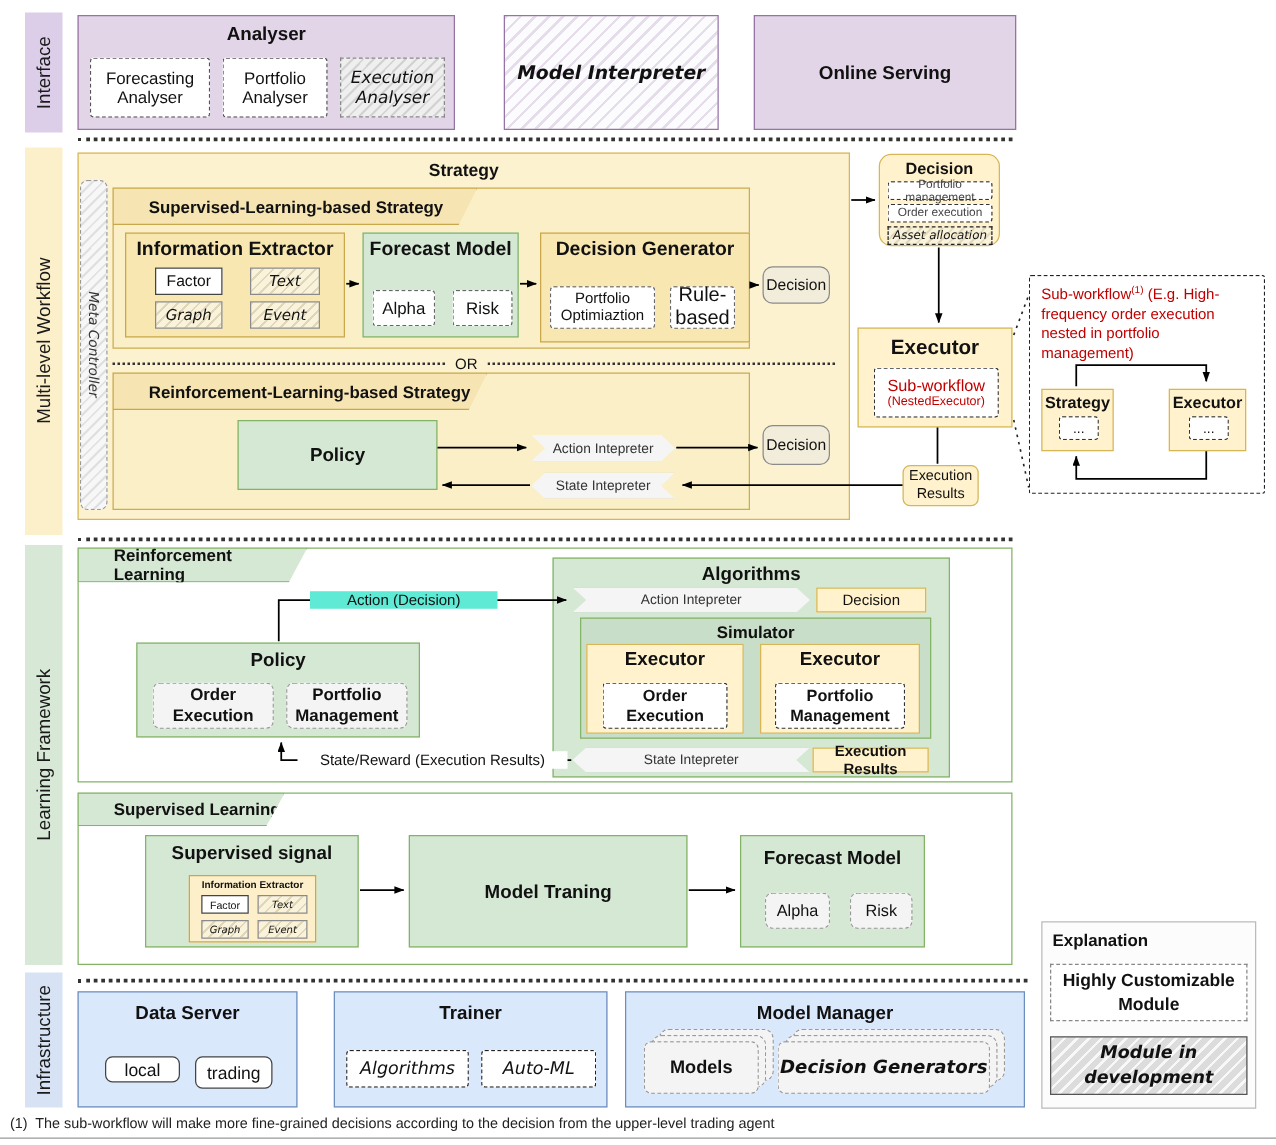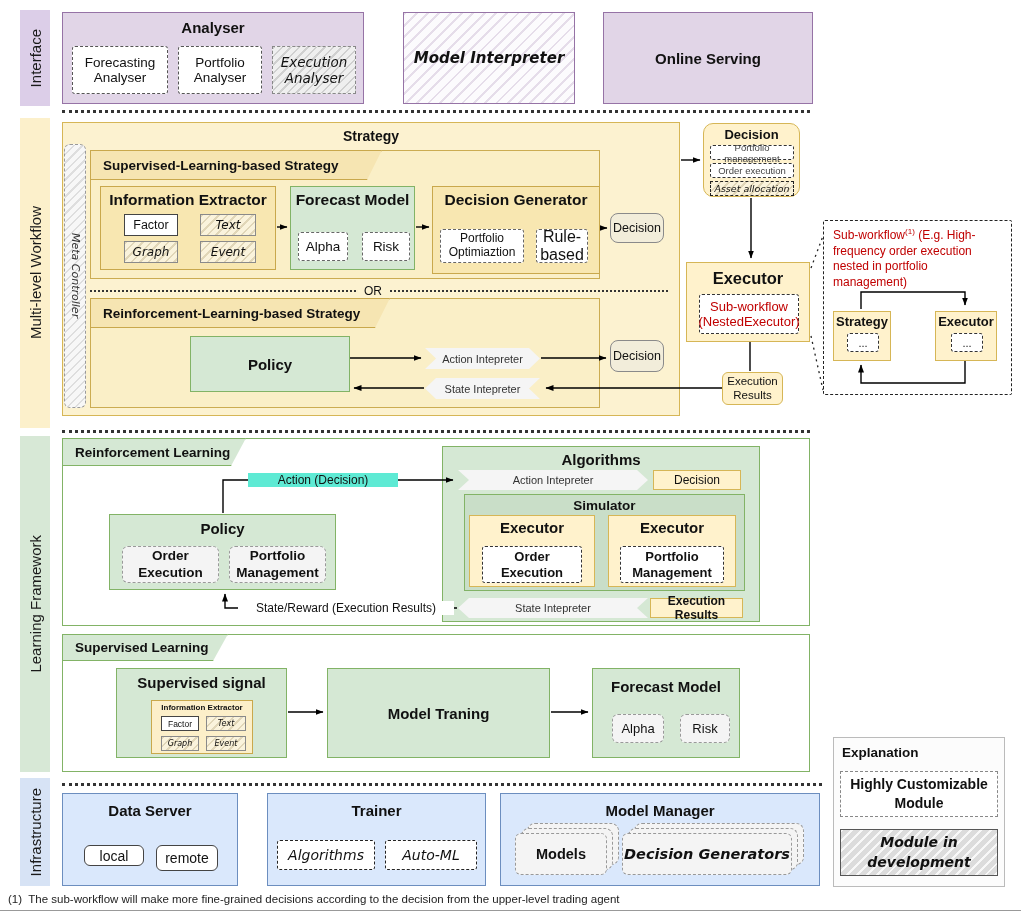--- a/index.html
+++ b/index.html
@@ -23,21 +23,21 @@
   .whitebox{background:#fff;border:1px solid #82B366}
   .wdash{background:#fff;border:1.4px dashed #666;border-radius:3px}
   .gdash{background:#F4F4F4;border:1.4px dashed #999;border-radius:6px}
   .soliditem{background:#fff;border:1.4px solid #444}
   .decsmall{background:#F2EDDA;border:1px solid #8a8a8a;border-radius:8px;font-size:12.5px}
   .hatch-tan{background-color:#FAF3DC;background-image:repeating-linear-gradient(135deg,rgba(160,140,90,.28) 0 1.5px,transparent 1.5px 6px);border:1.4px solid #8a8a8a}
   .hatch-dev{background-color:#EFEFEF;background-image:repeating-linear-gradient(135deg,rgba(0,0,0,.13) 0 1.5px,transparent 1.5px 6px);border:1.4px dashed #888}
   .hatch-purple{background-color:#FCFBFD;background-image:repeating-linear-gradient(135deg,rgba(150,115,166,.22) 0 2px,transparent 2px 8px);border:1.2px solid #9673A6}
   .hatch-gray-solid{background-color:#DCDCDC;background-image:repeating-linear-gradient(135deg,rgba(255,255,255,.8) 0 2px,transparent 2px 7px);border:1.6px solid #555}
   .hatch-mc{background-color:#F7F7F7;background-image:repeating-linear-gradient(135deg,rgba(0,0,0,.10) 0 1.5px,transparent 1.5px 6px);border:1.4px dashed #999;border-radius:6px}
-  .banner{clip-path:polygon(0 0,100% 0,calc(100% - 15px) 100%,0 100%);display:flex;align-items:center;padding-left:12px;font-weight:bold}
+  .banner{clip-path:polygon(0 0,100% 0,calc(100% - 15px) 100%,0 100%);display:flex;align-items:center;padding-left:28px;font-weight:bold}
   .banner-y{background:#F6E5B2;border:1px solid #C9A84C}
   .banner-g{background:#D5E8D4;border:1px solid #82B366}
   .chev-r{clip-path:polygon(0 0,calc(100% - 11px) 0,100% 50%,calc(100% - 11px) 100%,0 100%,11px 50%);background:#F5F5F5;filter:drop-shadow(0 0 1px #888)}
   .chev-l{clip-path:polygon(11px 0,100% 0,calc(100% - 11px) 50%,100% 100%,11px 100%,0 50%);background:#F5F5F5;filter:drop-shadow(0 0 1px #888)}
   .dotted-sep{border-top:3px dotted #333;height:0}
   .red{color:#C00000}
   .notebox{background:#fff;border:1.6px dashed #222;border-radius:2px}
   .stackback{background:#F4F4F4;border:1.4px dashed #999;border-radius:8px}
   .lbl-online{font-size:15px}
   svg{position:absolute;left:0;top:0;pointer-events:none}
@@ -120,21 +120,21 @@
     <div class="b bold ctr" style="left:0;top:3px;width:100%;height:15px;font-size:13px">Decision</div>
     <div class="b wdash ctr" style="left:6px;top:21px;width:84px;height:15px;font-size:9.5px;color:#444;border-width:1.2px;border-color:#333">Portfolio management</div>
     <div class="b wdash ctr" style="left:6px;top:39px;width:84px;height:15px;font-size:9.5px;color:#444;border-width:1.2px;border-color:#333">Order execution</div>
     <div class="b hatch-tan it ctr" style="left:6px;top:57px;width:84px;height:15px;font-size:9.5px;border:1.6px dashed #222">Asset allocation</div>
   </div>
 
   <div class="b ypill" style="left:686px;top:262px;width:124px;height:80px;border-width:1.6px">
     <div class="b bold ctr" style="left:0;top:5px;width:100%;height:20px;font-size:16.5px">Executor</div>
     <div class="b wdash colctr" style="left:12px;top:31px;width:100px;height:40px;border-color:#333">
       <span class="red" style="font-size:13px">Sub-workflow</span>
-      <span class="red" style="font-size:13px">(NestedExecutor)</span>
+      <span class="red" style="font-size:10px">(NestedExecutor)</span>
     </div>
   </div>
 
   <div class="b notebox" style="left:823px;top:220px;width:189px;height:175px">
     <div class="b red" style="left:9px;top:6px;width:172px;font-size:12px;line-height:1.3">
       <span>Sub-workflow</span><span style="font-size:8px;vertical-align:super">(1)</span><span> (E.g. High-frequency order execution nested in portfolio management)</span>
     </div>
     <div class="b ypill" style="left:9px;top:90px;width:58px;height:50px">
       <div class="b bold ctr" style="left:0;top:2px;width:100%;height:15px;font-size:13px">Strategy</div>
       <div class="b wdash ctr" style="left:13px;top:21px;width:32px;height:19px;font-size:11px;border-color:#333">...</div>
@@ -194,21 +194,21 @@
   <div class="b green" style="left:592px;top:668px;width:148px;height:90px">
     <div class="b bold ctr" style="left:0;top:8px;width:100%;height:18px;font-size:15px">Forecast Model</div>
   </div>
   <div class="b gdash ctr" style="left:612px;top:714px;width:52px;height:29px;font-size:13px">Alpha</div>
   <div class="b gdash ctr" style="left:680px;top:714px;width:50px;height:29px;font-size:13px">Risk</div>
 
   <div class="b blue" style="left:62px;top:793px;width:176px;height:93px">
     <div class="b bold ctr" style="left:0;top:7px;width:100%;height:18px;font-size:15px">Data Server</div>
   </div>
   <div class="b soliditem ctr" style="left:84px;top:845px;width:60px;height:21px;font-size:14px;border-radius:6px">local</div>
-  <div class="b soliditem ctr" style="left:156px;top:845px;width:62px;height:26px;font-size:14px;border-radius:6px">remote</div>
+  <div class="b soliditem ctr" style="left:156px;top:845px;width:62px;height:26px;font-size:14px;border-radius:6px">trading</div>
 
   <div class="b blue" style="left:267px;top:793px;width:219px;height:93px">
     <div class="b bold ctr" style="left:0;top:7px;width:100%;height:18px;font-size:15px">Trainer</div>
   </div>
   <div class="b wdash it ctr" style="left:277px;top:840px;width:98px;height:30px;font-size:14px;border:1.6px dashed #222;background:#fff">Algorithms</div>
   <div class="b wdash it ctr" style="left:385px;top:840px;width:92px;height:30px;font-size:14px;border:1.6px dashed #222;background:#fff">Auto-ML</div>
 
   <div class="b blue" style="left:500px;top:793px;width:320px;height:93px">
     <div class="b bold ctr" style="left:0;top:7px;width:100%;height:18px;font-size:15px">Model Manager</div>
   </div>

